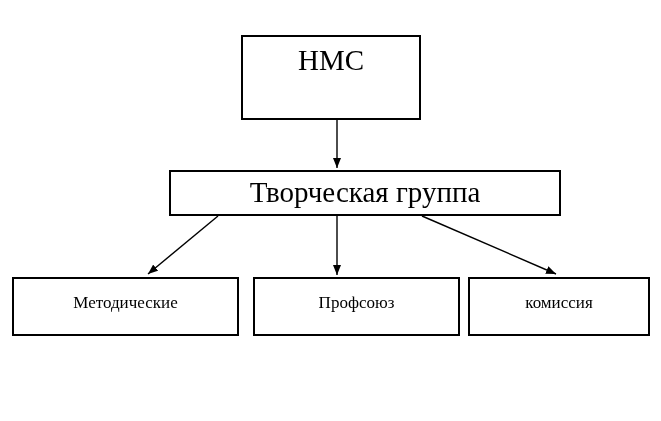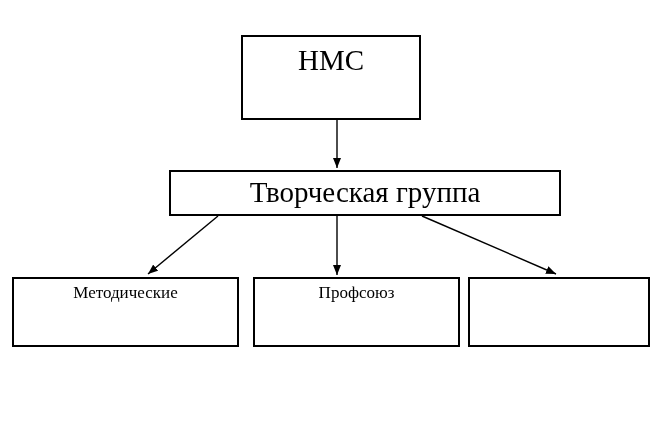--- a/index.html
+++ b/index.html
@@ -48,24 +48,24 @@
     left: 169px;
     top: 170px;
     width: 392px;
     height: 46px;
     font-size: 29px;
     line-height: 32px;
     padding-top: 4px;
   }
   .box-small {
     top: 277px;
-    height: 70px;
+    height: 59px;
     font-size: 17px;
     line-height: 21px;
-    padding-top: 3px;
+    padding-top: 13px;
   }
   .box-method { left: 12px;  width: 227px; }
   .box-union  { left: 253px; width: 207px; font-family: Liberation Serif, serif; }
   .box-attest { left: 468px; width: 182px; }
 </style>
 </head>
 <body>
 
 <div class="stage">
 
@@ -91,15 +91,16 @@
 
   <div class="box box-small box-method">
     <span>Методические</span>
   </div>
 
   <div class="box box-small box-union">
     <span>Профсоюз</span>
   </div>
 
   <div class="box box-small box-attest">
+    <span>комиссия</span>
   </div>
 
 </div>
 
 </body></html>

